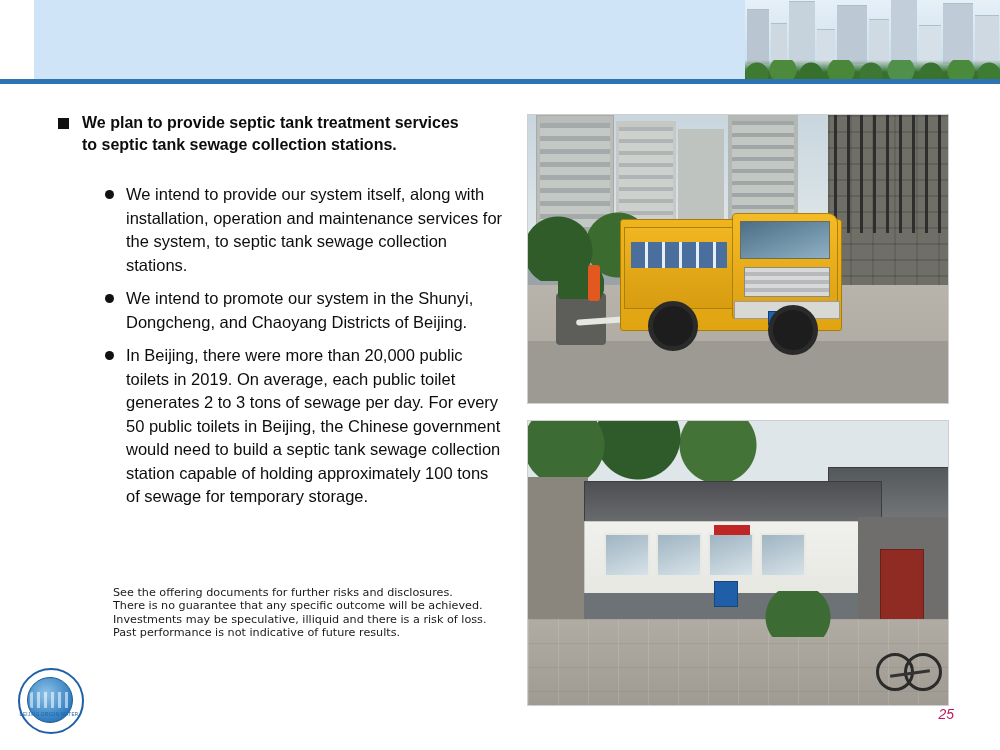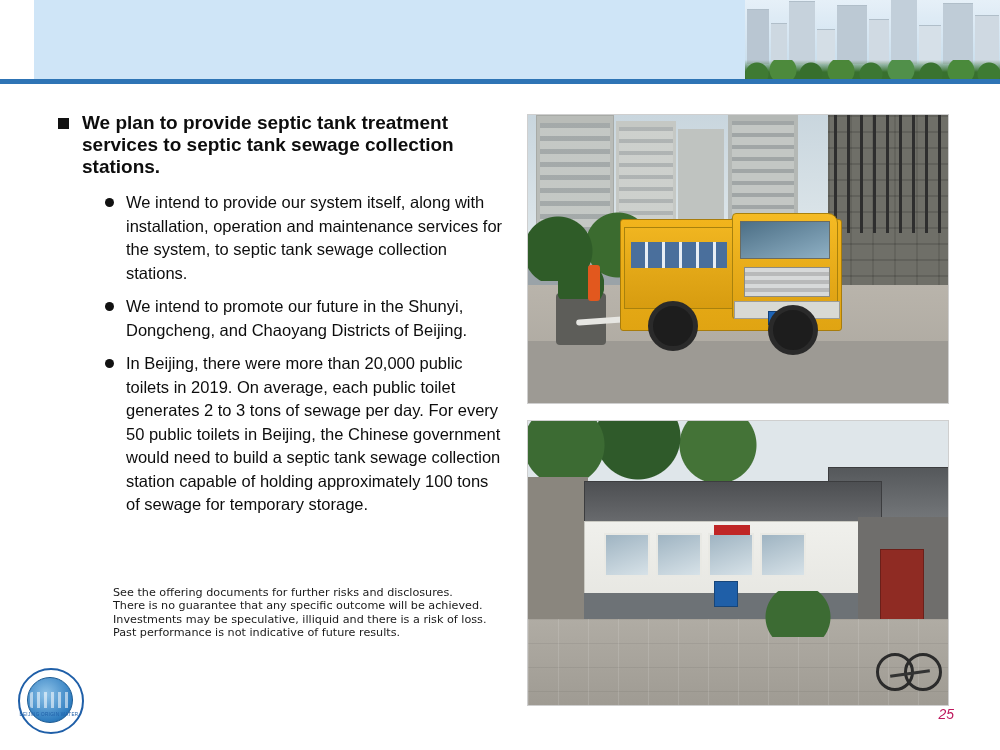--- a/index.html
+++ b/index.html
@@ -109,29 +109,29 @@
     display: flex;
   }
   .sq-marker {
     width: 11px; height: 11px;
     background: #111111;
     margin-top: 6px;
     margin-right: 13px;
     flex: 0 0 auto;
   }
   .l1-text {
-    font-size: 19px;
+    font-size: 16px;
     font-weight: bold;
     line-height: 22px;
     color: #0d0d0d;
   }
   .sub-list {
     position: absolute;
     left: 105px;
-    top: 105px;
+    top: 97px;
     width: 400px;
   }
   .sub-item {
     display: flex;
     margin-bottom: 10px;
   }
   .dot-marker {
     width: 9px; height: 9px;
     border-radius: 50%;
     background: #111111;
@@ -334,21 +334,21 @@
       <span class="l1-text">We plan to provide septic tank treatment services to septic tank sewage collection stations.</span>
     </div>
 
     <div class="sub-list">
       <div class="sub-item">
         <span class="dot-marker"></span>
         <span class="sub-text">We intend to provide our system itself, along with installation, operation and maintenance services for the system, to septic tank sewage collection stations.</span>
       </div>
       <div class="sub-item">
         <span class="dot-marker"></span>
-        <span class="sub-text">We intend to promote our future in the Shunyi, Dongcheng, and Chaoyang Districts of Beijing.</span>
+        <span class="sub-text">We intend to promote our system in the Shunyi, Dongcheng, and Chaoyang Districts of Beijing.</span>
       </div>
       <div class="sub-item">
         <span class="dot-marker"></span>
         <span class="sub-text">In Beijing, there were more than 20,000 public toilets in 2019. On average, each public toilet generates 2 to 3 tons of sewage per day. For every 50 public toilets in Beijing, the Chinese government would need to build a septic tank sewage collection station capable of holding approximately 100 tons of sewage for temporary storage.</span>
       </div>
     </div>
 
     <div class="disclaimer">See the offering documents for further risks and disclosures. There is no guarantee that any specific outcome will be achieved. Investments may be speculative, illiquid and there is a risk of loss. Past performance is not indicative of future results.</div>
 
     <div class="photo photo-truck">

